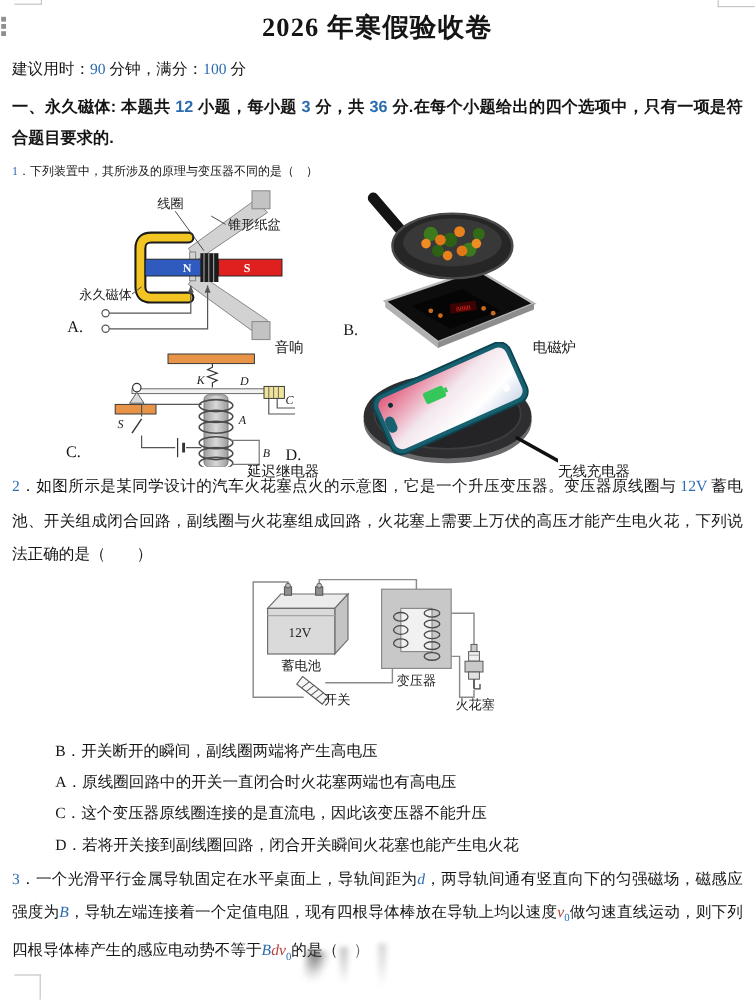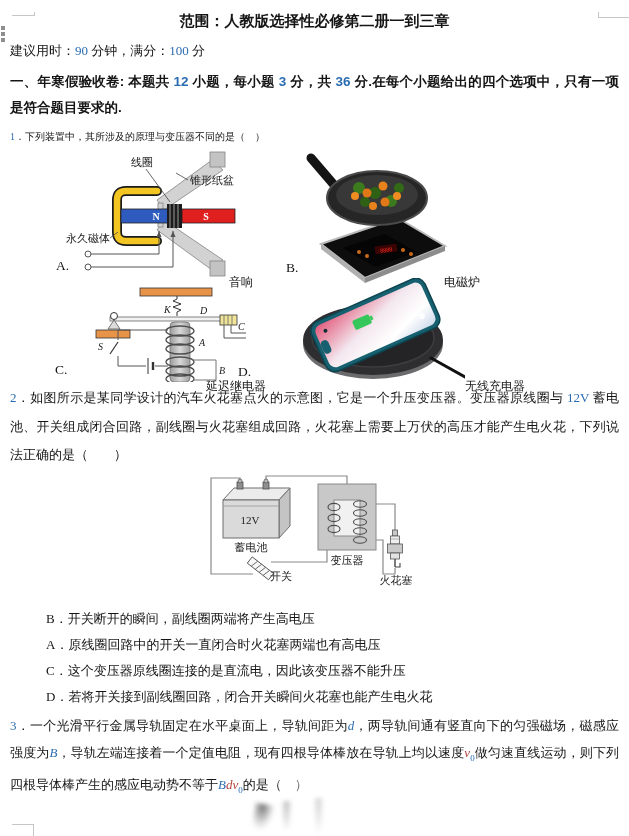--- a/index.html
+++ b/index.html
@@ -60,24 +60,24 @@
 <div class="page">
 
   <div class="corner corner-tl"></div>
   <div class="corner corner-tr"></div>
   <div class="corner corner-bl"></div>
   <div class="edge-dot" style="top:14px"></div>
   <div class="edge-dot" style="top:20px"></div>
   <div class="edge-dot" style="top:26px"></div>
 
   <div class="content">
-    <div class="subtitle">范围：人教版选择性必修第二册一到三章</div>
+    <h1 class="title">2026 年寒假验收卷</h1>
     <div class="meta"><span>建议用时：</span><span class="seg-b">90</span><span> 分钟，满分：</span><span class="seg-b">100</span><span> 分</span></div>
 
-    <div class="sec-heading"><span>一、年寒假验收卷: 本题共 </span><span class="seg-b">12</span><span> 小题，每小题 </span><span class="seg-b">3</span><span> 分，共 </span><span class="seg-b">36</span><span> 分.在每个小题给出的四个选项中，只有一项是符合题目要求的.</span></div>
+    <div class="sec-heading"><span>一、永久磁体: 本题共 </span><span class="seg-b">12</span><span> 小题，每小题 </span><span class="seg-b">3</span><span> 分，共 </span><span class="seg-b">36</span><span> 分.在每个小题给出的四个选项中，只有一项是符合题目要求的.</span></div>
 
     <div class="stem"><span class="seg-b">1</span><span>．下列装置中，其所涉及的原理与变压器不同的是（　）</span></div>
 
     <div class="fig-row row1">
 
       <svg class="fig" style="left:50px;top:0" width="205" height="128" viewBox="0 0 205 128">
 
         <polygon points="97,50 152,10 163,20 104,60" fill="#d2d2d2" stroke="#848484" stroke-width="0.8"></polygon>
         <polygon points="97,80 152,120 163,110 104,70" fill="#d2d2d2" stroke="#848484" stroke-width="0.8"></polygon>
         <rect x="150" y="2" width="15" height="15" fill="#c3c3c3" stroke="#848484" stroke-width="0.8"></rect>

